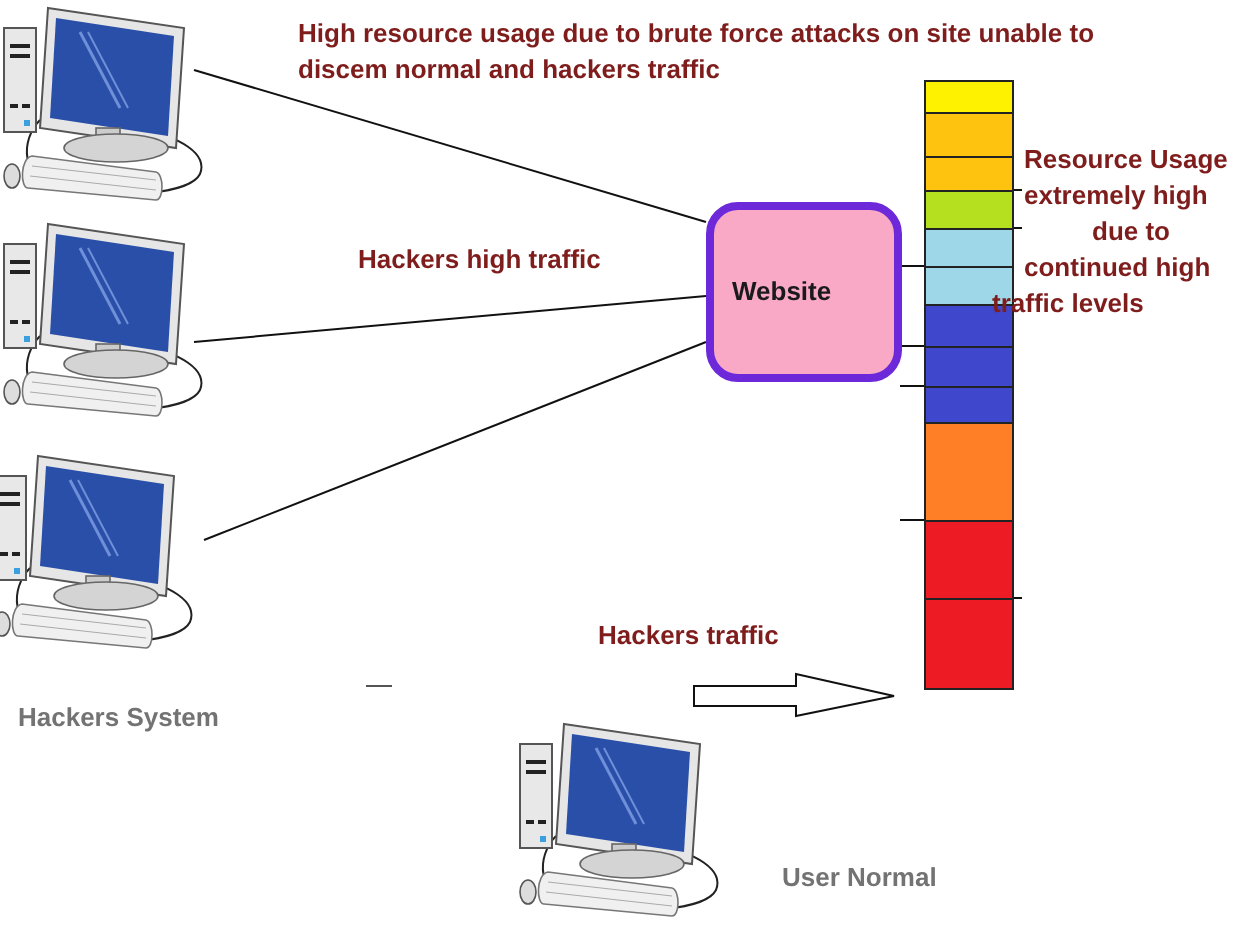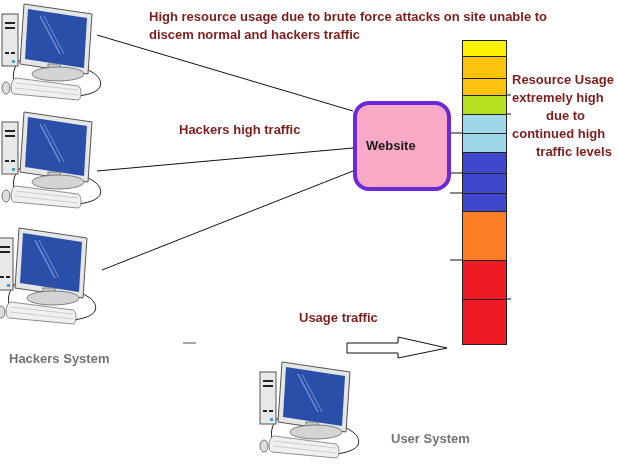--- a/index.html
+++ b/index.html
@@ -67,23 +67,23 @@
   <line x1="450" y1="260" x2="462" y2="260" stroke="#111" stroke-width="1"></line>
   <line x1="507" y1="299" x2="511" y2="299" stroke="#111" stroke-width="1"></line>
   <line x1="507" y1="95" x2="511" y2="95" stroke="#111" stroke-width="1"></line>
   <line x1="507" y1="114" x2="511" y2="114" stroke="#111" stroke-width="1"></line>
 </svg>
 
 <div class="txt" style="left:149px; top:8px;">High resource usage due to brute force attacks on site unable to</div>
 <div class="txt" style="left:149px; top:26px;">discem normal and hackers traffic</div>
 
 <div class="txt" style="left:179px; top:121px;">Hackers high traffic</div>
-<div class="txt" style="left:299px; top:309px;">Usage traffic</div>
+<div class="txt" style="left:299px; top:309px;">Hackers traffic</div>
 <div class="txt red-label" style="left:9px; top:350px;">Hackers System</div>
-<div class="txt red-label" style="left:391px; top:430px;">User System</div>
+<div class="txt red-label" style="left:391px; top:430px;">User Normal</div>
 
 <div class="website">
   <div class="website-label">Website</div>
 </div>
 
 <div class="bar" id="resource-bar">
     <div class="seg" style="top: 0px; height: 16px; background: rgb(255, 242, 0);"></div>
     <div class="seg" style="top: 16px; height: 22px; background: rgb(253, 195, 15);"></div>
     <div class="seg" style="top: 38px; height: 17px; background: rgb(253, 195, 15);"></div>
     <div class="seg" style="top: 55px; height: 19px; background: rgb(181, 224, 31);"></div>
@@ -94,13 +94,13 @@
     <div class="seg" style="top: 153px; height: 18px; background: rgb(63, 72, 204);"></div>
     <div class="seg" style="top: 171px; height: 49px; background: rgb(255, 127, 39);"></div>
     <div class="seg" style="top: 220px; height: 39px; background: rgb(237, 28, 36);"></div>
     <div class="seg" style="top: 259px; height: 44px; background: rgb(237, 28, 36); border-bottom: none;"></div>
   </div>
 
 <div class="txt" style="left:512px; top:71px;">Resource Usage</div>
 <div class="txt" style="left:512px; top:89px;text-align:center;">extremely high</div>
 <div class="txt" style="left:512px; top:107px;margin-left:34px;">due to</div>
 <div class="txt" style="left:512px; top:125px;">continued high</div>
-<div class="txt" style="left:536px; top:143px;">traffic levels</div>
+<div class="txt" style="left:496px; top:143px;">traffic levels</div>
 
 </body></html>

